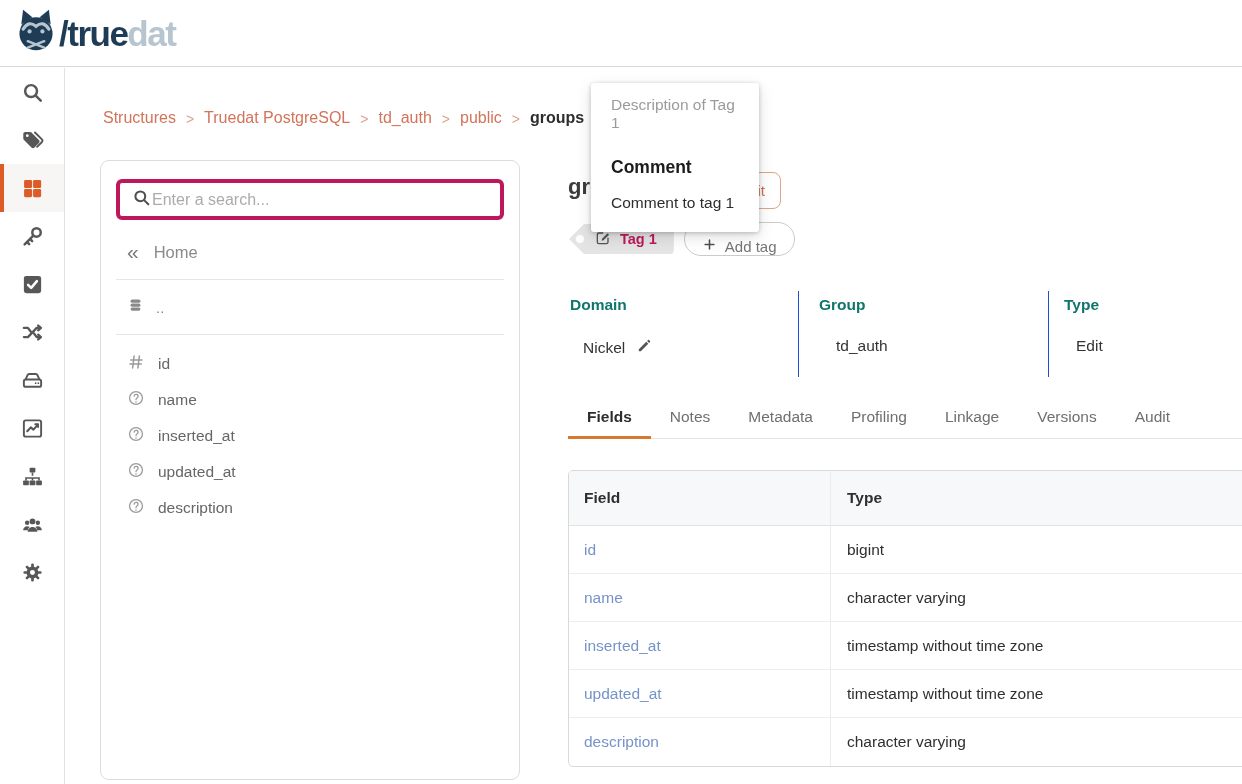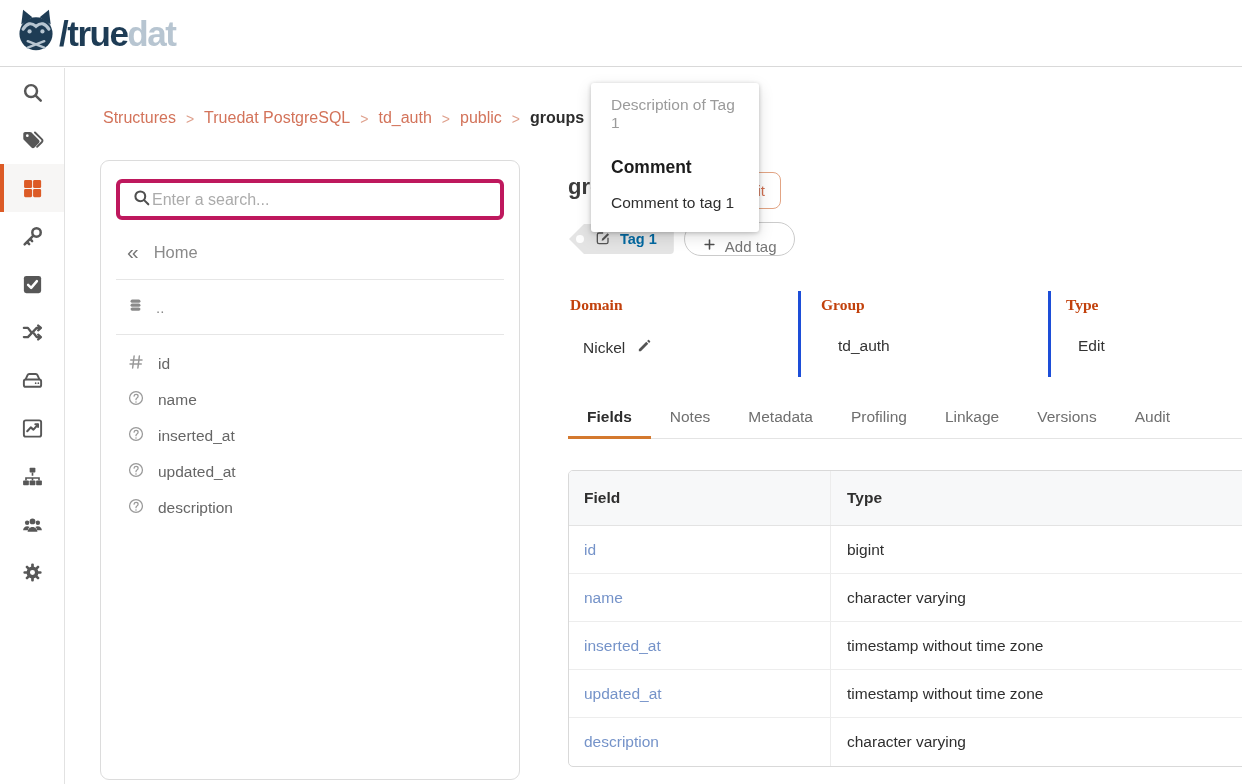--- a/index.html
+++ b/index.html
@@ -48,43 +48,43 @@
   .field-list { padding:11px 0; }
   .field-row { display:flex; align-items:center; gap:13px; padding:7px 16px 7px 26px; color:#666; font-size:15.5px; cursor:pointer; }
   .field-row svg { width:18px; height:18px; color:#9a9a9a; flex:none; }
 
   
   .page-title { position:absolute; left:568px; top:174px; font-size:22px; color:#3c3c3c; z-index:1; }
   .edit-btn { position:absolute; left:723px; top:172px; width:58px; height:37px; background:#fff;
     border:1px solid #e2a484; border-radius:8px; color:#cf6f50; font-size:15px;
     display:flex; align-items:center; justify-content:center; z-index:1; cursor:pointer; }
   .tag-row { position:absolute; left:569px; top:222px; display:flex; align-items:center; gap:10px; }
-  .tag-chip { position:relative; height:30px; background:#e4e4e4; color:#0369a1; font-size:14.5px; font-weight:700;
+  .tag-chip { position:relative; height:30px; background:#e4e4e4; color:#be185d; font-size:14.5px; font-weight:700;
     display:flex; align-items:center; gap:9px; padding:0 17px 0 26px; border-radius:0 4px 4px 0;
     clip-path:polygon(15px 0, 100% 0, 100% 100%, 15px 100%, 0 50%); cursor:pointer; }
   .tag-chip .hole { position:absolute; left:7px; top:50%; transform:translateY(-50%); width:8px; height:8px;
     background:#fdfdfd; border-radius:50%; }
   .tag-chip svg { width:16px; height:16px; color:#555; }
   .add-tag-btn { height:34px; background:#fff; border:1px solid #cbcbcb; border-radius:17px; color:#757575;
     font-size:15px; display:flex; align-items:flex-end; gap:8px; padding:0 17px; cursor:pointer; }
   .add-tag-btn svg { width:15px; height:15px; color:#4f4f4f; }
 
   
   .tag-tooltip { position:absolute; left:591px; top:83px; width:168px; background:#fff; border-radius:3px;
     box-shadow:0 1px 4px rgba(0,0,0,.22), 0 5px 16px rgba(0,0,0,.13); padding:13px 20px 20px 20px; z-index:40; }
   .tt-desc { color:#9b9b9b; font-size:15.5px; }
   .tt-head { margin-top:25px; color:#1c1c1c; font-size:17.5px; font-weight:700; }
   .tt-body { margin-top:16px; color:#2e2e2e; font-size:15.5px; }
 
   
   .info-grid { position:absolute; left:568px; top:291px; width:674px; height:86px;
     display:grid; grid-template-columns:230px 250px 194px; }
   .info-col { padding-top:5px; }
-  .info-col + .info-col { border-left:3px solid #1d4ed8; }
-  .info-label { font-size:15.5px; font-weight:700; color:#c2410c;font-family:Liberation Serif, serif; }
+  .info-col + .info-col { border-left:1px solid #1d4ed8; }
+  .info-label { font-size:15.5px; font-weight:700; color:#0f766e; }
   .info-value { margin-top:23px; font-size:15.5px; color:#333; display:flex; align-items:center; gap:11px; }
   .info-col:nth-child(1) .info-label { padding-left:2px; }
   .info-col:nth-child(1) .info-value { padding-left:15px; }
   .info-col:nth-child(2) .info-label { padding-left:20px; }
   .info-col:nth-child(2) .info-value { padding-left:37px; }
   .info-col:nth-child(3) .info-label { padding-left:15px; }
   .info-col:nth-child(3) .info-value { padding-left:27px; }
   .info-value svg { width:17px; height:17px; color:#555; cursor:pointer; }
 
   

